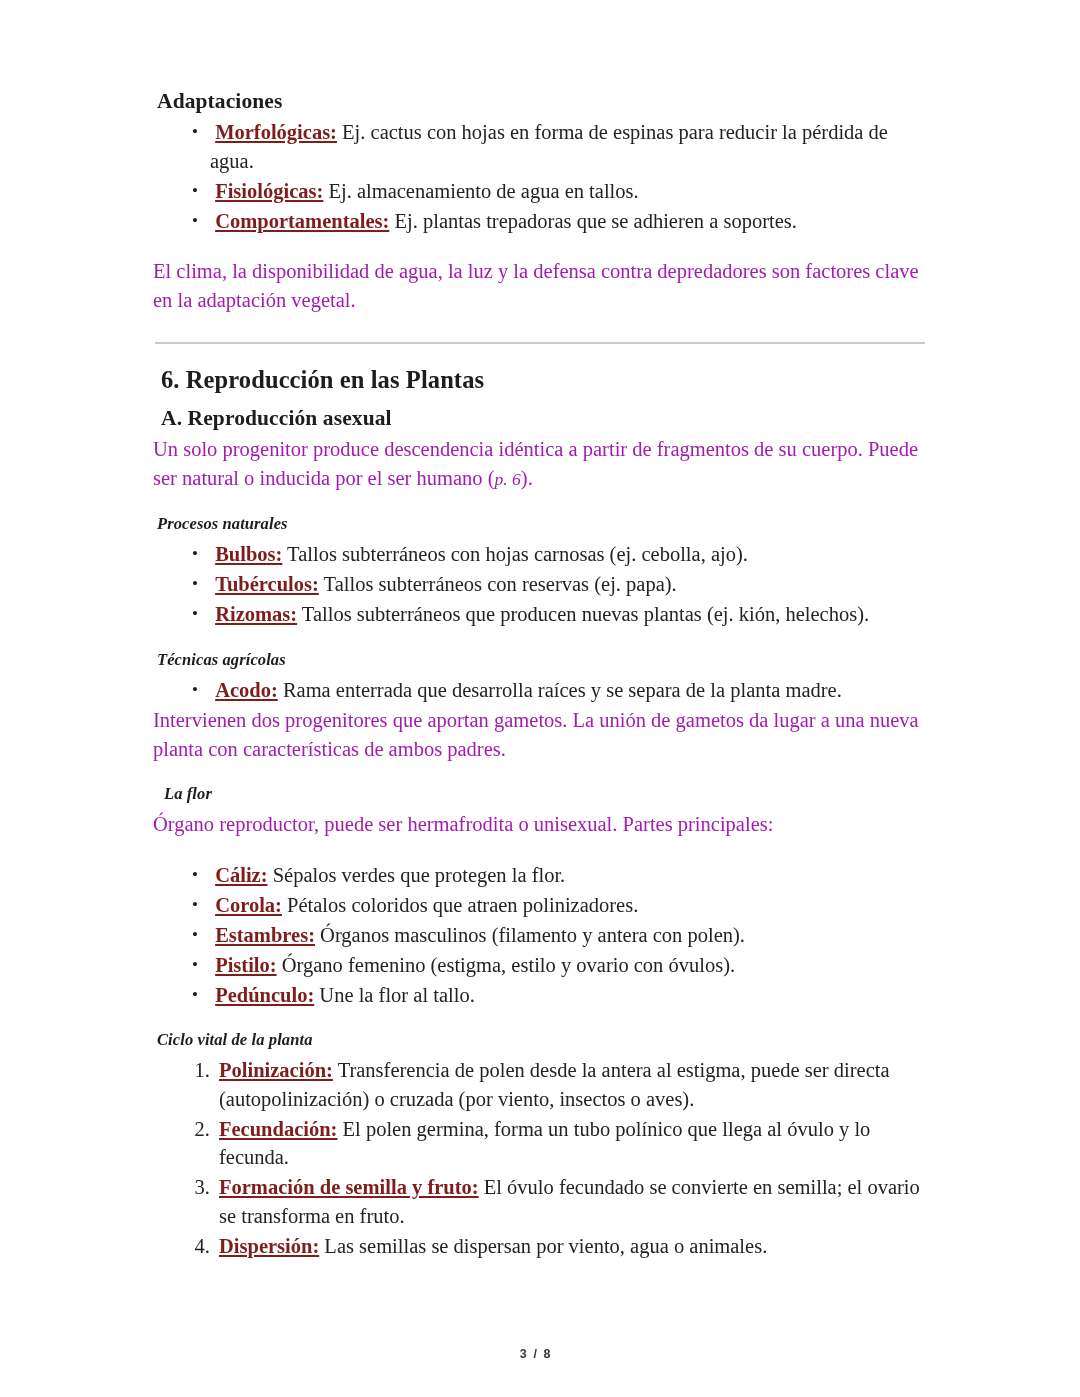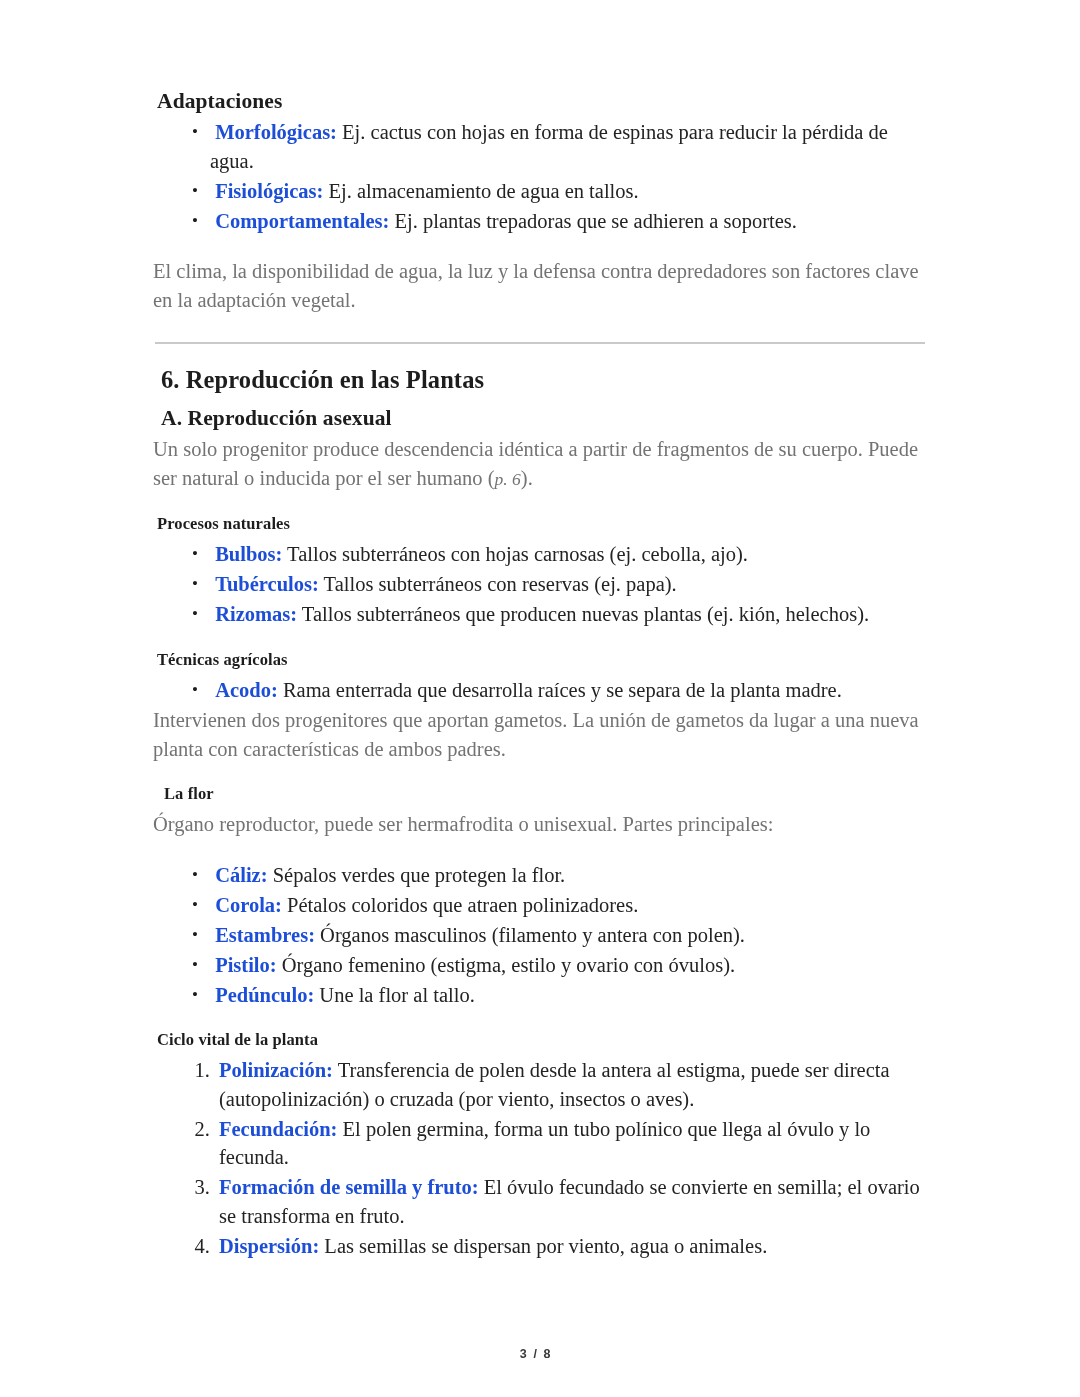--- a/index.html
+++ b/index.html
@@ -44,30 +44,31 @@
   }
   .h-sub {
     font-size: 21.5px;
     line-height: 27px;
     margin: 4px 0 3px 8px;
   }
   .h-minor {
     font-size: 16.5px;
     line-height: 22px;
     margin: 20px 0 5px 4px;
+    font-style: italic;
   }
   .h-minor.indent-more { margin-left: 11px; }
 
   
   p.body {
     font-size: 20.5px;
     line-height: 28.5px;
     margin: 0 0 3px 0;
     max-width: 770px;
-    color: #737373;
+    color: #a21caf;
   }
   p.gap-top { margin-top: 22px; }
 
   .ital { font-style: italic; font-size: 17.5px; }
 
   
   hr.sep {
     border: 0;
     border-top: 2px solid #c9c9c9;
     margin: 28px 0 0 2px;
@@ -94,21 +95,21 @@
   ul.doc-list > li::before {
     content: "\2022";
     display: inline-block;
     width: 18px;
     margin-left: -18px;
     font-size: 17px;
     line-height: 28.5px;
     vertical-align: top;
     color: #1d1d1d;
   }
-  li b, li strong { font-weight: bold; color: #1d4ed8; }
+  li b, li strong { font-weight: bold; color: #7f1d1d; text-decoration: underline; }
 
   
   .footer {
     position: absolute;
     left: 0;
     right: 8px;
     top: 1347px;
     text-align: center;
     font-family: "Liberation Sans", "DejaVu Sans", sans-serif;
     font-size: 12.5px;

